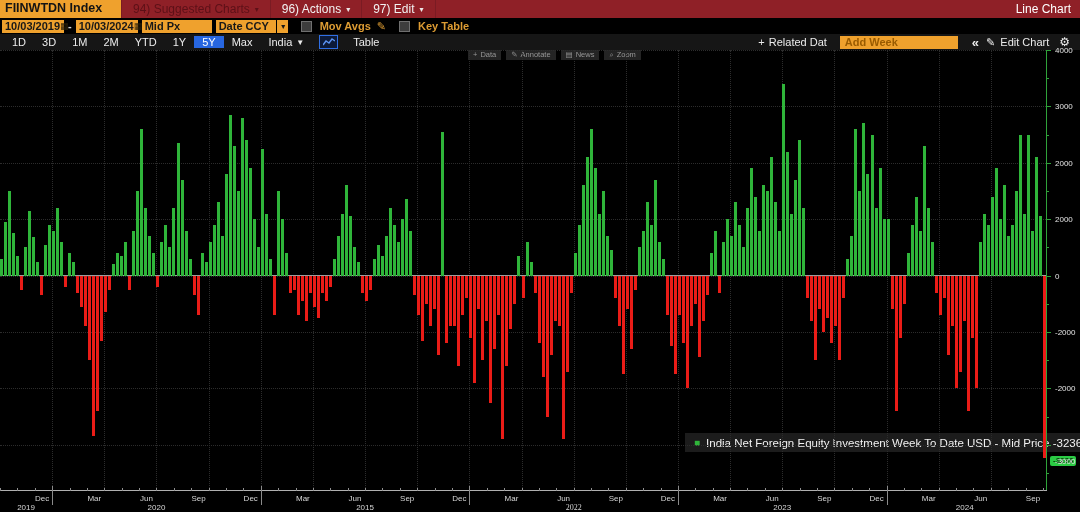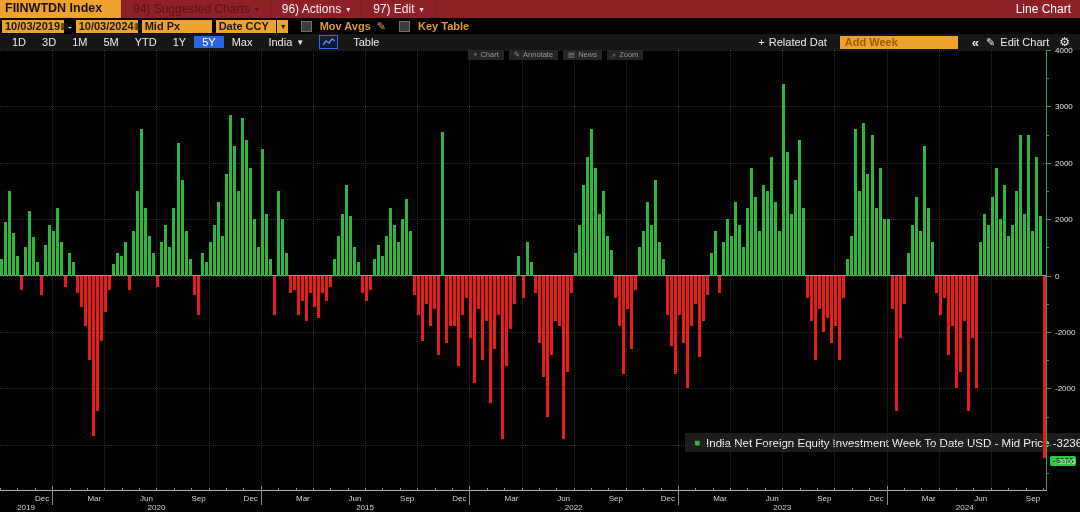--- a/index.html
+++ b/index.html
@@ -110,21 +110,21 @@
     <span class="amber-label">Mov Avgs</span>
     <span class="pencil-a">✎</span>
     <span class="chk"></span>
     <span class="amber-label">Key Table</span>
   </div>
 
   <div class="row3">
     <span class="rtab">1D</span>
     <span class="rtab">3D</span>
     <span class="rtab">1M</span>
-    <span class="rtab">5M</span>
+    <span class="rtab">2M</span>
     <span class="rtab">YTD</span>
     <span class="rtab">1Y</span>
     <span class="rtab active">5Y</span>
     <span class="rtab">Max</span>
     <span class="freq">
       <span>India</span>
       <span class="dd">▼</span>
     </span>
     <span class="cicon">
       <svg width="12" height="8" viewBox="0 0 12 8">
@@ -144,21 +144,21 @@
       <span>Edit Chart</span>
     </span>
     <span class="gear">⚙</span>
   </div>
 
   <div class="chartwrap">
     <div id="plot">
       <div class="tools">
         <span class="chip">
           <span>+</span>
-          <span>Chart</span>
+          <span>Data</span>
         </span>
         <span class="chip">
           <span>✎</span>
           <span>Annotate</span>
         </span>
         <span class="chip">
           <span>▤</span>
           <span>News</span>
         </span>
         <span class="chip">
@@ -570,18 +570,18 @@
         <div class="mlab" style="left: 980.821px;">Jun</div>
         <div class="mlab" style="left: 1032.97px;">Sep</div>
         <div class="ysep" style="left: 52.15px;"></div>
         <div class="ysep" style="left: 260.75px;"></div>
         <div class="ysep" style="left: 469.35px;"></div>
         <div class="ysep" style="left: 677.95px;"></div>
         <div class="ysep" style="left: 886.55px;"></div>
         <div class="yearlab" style="left: 26.075px;">2019</div>
         <div class="yearlab" style="left: 156.45px;">2020</div>
         <div class="yearlab" style="left: 365.05px;">2015</div>
-        <div class="yearlab" style="left: 573.65px;">2022</div>
+        <div class="yearlab" style="left: 573.65px; font-family: Liberation Serif, serif;">2022</div>
         <div class="yearlab" style="left: 782.25px;">2023</div>
         <div class="yearlab" style="left: 964.775px;">2024</div>
       </div>
   </div>
 </div>
 
 </body></html>

